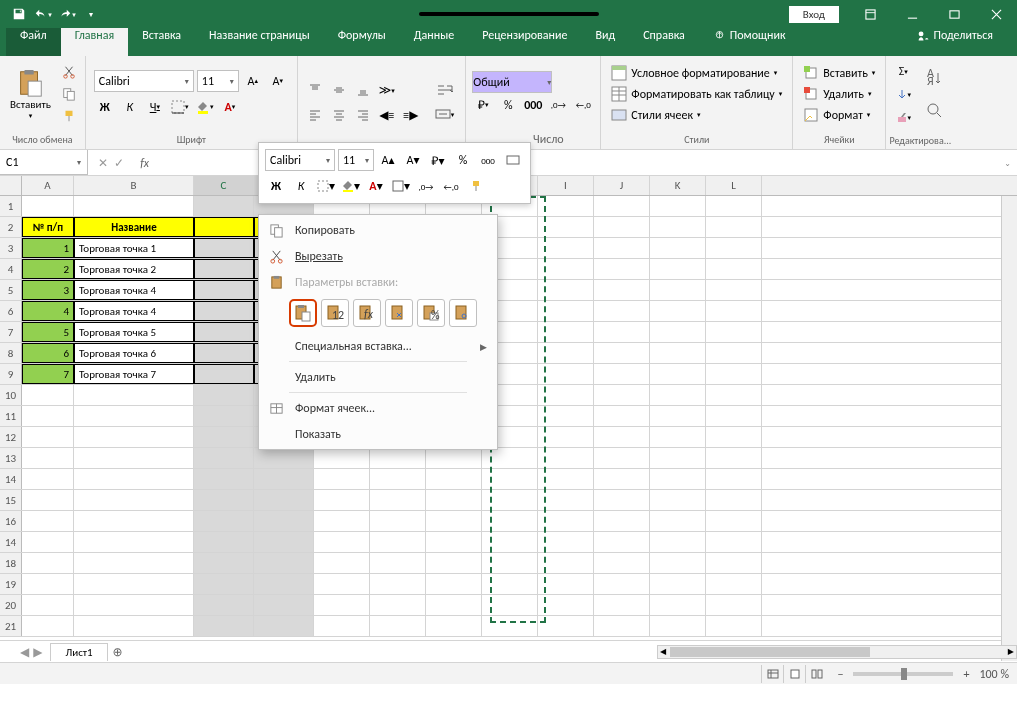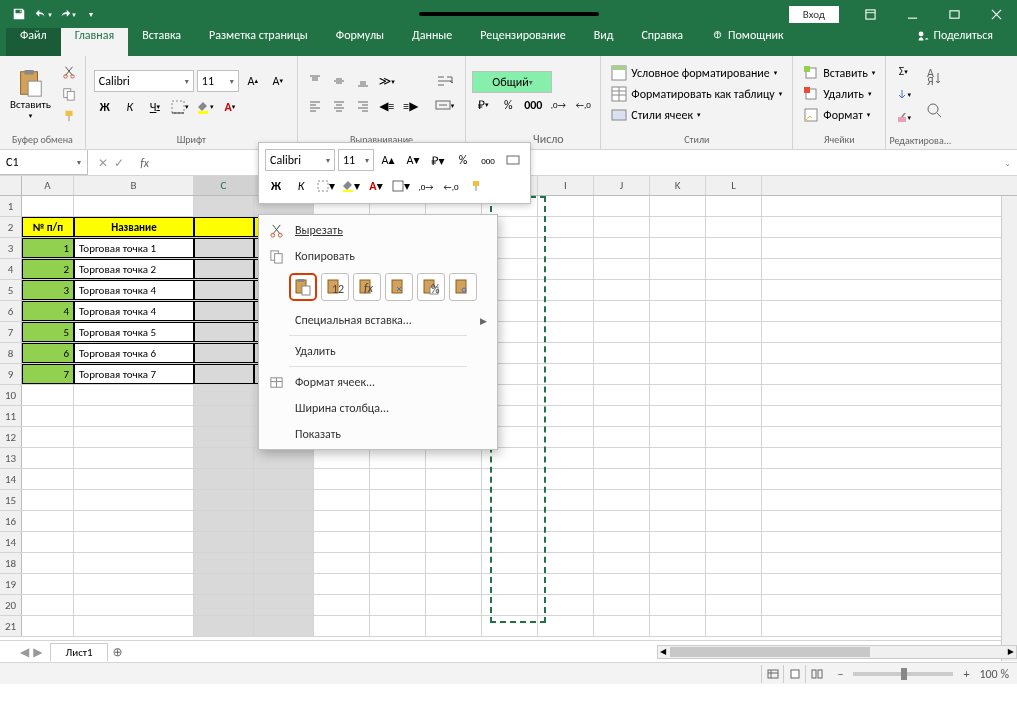--- a/index.html
+++ b/index.html
@@ -29,21 +29,21 @@
 .sb svg{width:14px;height:14px}
 .font-group{display:flex;flex-direction:column;gap:4px;padding:2px}
 .font-row{display:flex;gap:3px;align-items:center}
 .combo{border:1px solid #c0c0c0;background:#fff;height:22px;display:flex;align-items:center;padding:0 4px;font-size:11px}
 .combo.font{width:100px}
 .combo.size{width:42px}
 .dd-arrow{margin-left:auto;font-size:8px;color:#666}
 .rbtn{width:22px;height:22px;border:1px solid transparent;display:flex;align-items:center;justify-content:center;cursor:pointer}
 .align-grid{display:flex;flex-direction:column;gap:3px}
 .align-row{display:flex;gap:2px}
-.fmtbox{border:1px solid #c0c0c0;background:#86efac;padding:2px 19px;height:22px;display:flex;align-items:center;font-size:11px;width:80px}
+.fmtbox{border:1px solid #c0c0c0;background:#c4b5fd;padding:2px 0;height:22px;display:flex;align-items:center;font-size:11px;width:80px}
 .big-item{display:flex;align-items:center;gap:4px;padding:2px 4px;font-size:11px;cursor:pointer}
 .big-item svg{width:16px;height:16px}
 .vstack{display:flex;flex-direction:column;gap:1px}
 .namebox-row{height:26px;background:#fff;border-bottom:1px solid #d4d4d4;display:flex;align-items:center}
 .namebox{width:88px;border:1px solid #c0c0c0;border-left:none;border-top:none;height:100%;padding:0 6px;display:flex;align-items:center;font-size:11px}
 .nb-btns{display:flex;gap:6px;padding:0 10px;color:#999}
 .fx-label{font-style:italic;color:#666;padding:0 6px}
 .formula-input{flex:1;border:none;outline:none;height:100%;font-size:11px}
 .mini-toolbar{position:absolute;left:258px;top:142px;background:#fff;border:1px solid #c0c0c0;box-shadow:0 2px 6px rgba(0,0,0,.2);padding:4px;z-index:50}
 .mt-row{display:flex;gap:3px;align-items:center;padding:2px}
@@ -137,21 +137,21 @@
           <path d="M1 1l10 10M11 1L1 11"></path>
         </svg>
       </div>
   </div>
 </div>
 
 <div class="ribbon-tabs">
   <div class="tab file">Файл</div>
   <div class="tab active">Главная</div>
   <div class="tab">Вставка</div>
-  <div class="tab">Разметка страницы</div>
+  <div class="tab">Название страницы</div>
   <div class="tab">Формулы</div>
   <div class="tab">Данные</div>
   <div class="tab">Рецензирование</div>
   <div class="tab">Вид</div>
   <div class="tab">Справка</div>
   <div class="tab">
       <svg width="13" height="13" viewBox="0 0 16 16">
         <circle cx="8" cy="7" r="4" fill="none" stroke="#fff"></circle>
         <path d="M8 3v8M5 7l3-3 3 3" stroke="#fff" fill="none"></path>
       </svg>
@@ -193,21 +193,21 @@
             </svg>
           </div>
         <div class="sb">
             <svg viewBox="0 0 16 16">
               <rect x="4" y="2" width="8" height="6" fill="#f0c040"></rect>
               <path d="M8 8v6" stroke="#888"></path>
             </svg>
           </div>
       </div>
     </div>
-    <div class="group-label">Буфер обмена</div>
+    <div class="group-label">Число обмена</div>
   </div>
 
   <div class="group">
     <div class="group-body">
         <div class="font-group">
       <div class="font-row">
         <div class="combo font">
               <span>Calibri</span>
               <span class="dd-arrow">▾</span>
             </div>
@@ -298,21 +298,20 @@
           </div>
         <div class="rbtn" style="width:auto;padding:0 4px">
             <svg width="16" height="14">
               <rect x="1" y="3" width="14" height="8" fill="none" stroke="#666"></rect>
               <path d="M4 7h8" stroke="#666"></path>
             </svg>
             <span style="font-size:7px">▾</span>
           </div>
       </div>
     </div>
-    <div class="group-label">Выравнивание</div>
   </div>
 
   <div class="group">
     <div class="group-body">
         <div class="vstack">
       <div class="fmtbox">
             <span>Общий</span>
             <span class="dd-arrow">▾</span>
           </div>
       <div class="font-row">
@@ -824,35 +823,44 @@
       </div>
     </div>
   <div class="marquee" style="left:490px;top:20px;width:56px;height:427px"></div>
 </div>
 <div class="vscroll"></div>
 
 <div class="context-menu">
   <div class="cm-item">
       <span class="cm-icon">
         <svg viewBox="0 0 16 16">
+          <rect x="2" y="2" width="8" height="10" fill="#fff" stroke="#888"></rect>
+          <rect x="6" y="5" width="8" height="10" fill="#fff" stroke="#888"></rect>
+        </svg>
+      </span>
+      <span>Копировать</span>
+    </div>
+  <div class="cm-item">
+      <span class="cm-icon">
+        <svg viewBox="0 0 16 16">
           <path d="M4 2l8 10M12 2L4 12" stroke="#444" fill="none"></path>
           <circle cx="4" cy="13" r="2" fill="none" stroke="#d0542c"></circle>
           <circle cx="12" cy="13" r="2" fill="none" stroke="#d0542c"></circle>
         </svg>
       </span>
       <span style="text-decoration:underline">Вырезать</span>
     </div>
-  <div class="cm-item">
+  <div class="cm-item disabled">
       <span class="cm-icon">
         <svg viewBox="0 0 16 16">
-          <rect x="2" y="2" width="8" height="10" fill="#fff" stroke="#888"></rect>
-          <rect x="6" y="5" width="8" height="10" fill="#fff" stroke="#888"></rect>
+          <rect x="3" y="2" width="10" height="12" fill="#d4a15a" stroke="#8a6020"></rect>
+          <rect x="5" y="1" width="6" height="3" fill="#888"></rect>
         </svg>
       </span>
-      <span>Копировать</span>
+      <span>Параметры вставки:</span>
     </div>
   <div class="paste-opts">
     <div class="po highlighted">
         <svg viewBox="0 0 18 18">
           <rect x="2" y="2" width="10" height="13" fill="#d4a15a" stroke="#8a6020"></rect>
           <rect x="4" y="1" width="6" height="3" fill="#888"></rect>
           <rect x="8" y="8" width="8" height="9" fill="#fff" stroke="#888"></rect>
         </svg>
       </div>
     <div class="po">
@@ -899,24 +907,20 @@
     </div>
   <div class="cm-sep"></div>
   <div class="cm-item">
       <span class="cm-icon">
         <svg viewBox="0 0 16 16">
           <rect x="2" y="3" width="12" height="10" fill="#fff" stroke="#888"></rect>
           <path d="M2 7h12M8 3v10" stroke="#888"></path>
         </svg>
       </span>
       <span>Формат ячеек...</span>
-    </div>
-  <div class="cm-item">
-      <span class="cm-icon"></span>
-      <span>Ширина столбца...</span>
     </div>
   <div class="cm-item">
       <span class="cm-icon"></span>
       <span>Показать</span>
     </div>
 </div>
 
 <div class="sheet-tabs">
   <div class="sheet-nav">
     <span>◀</span>

